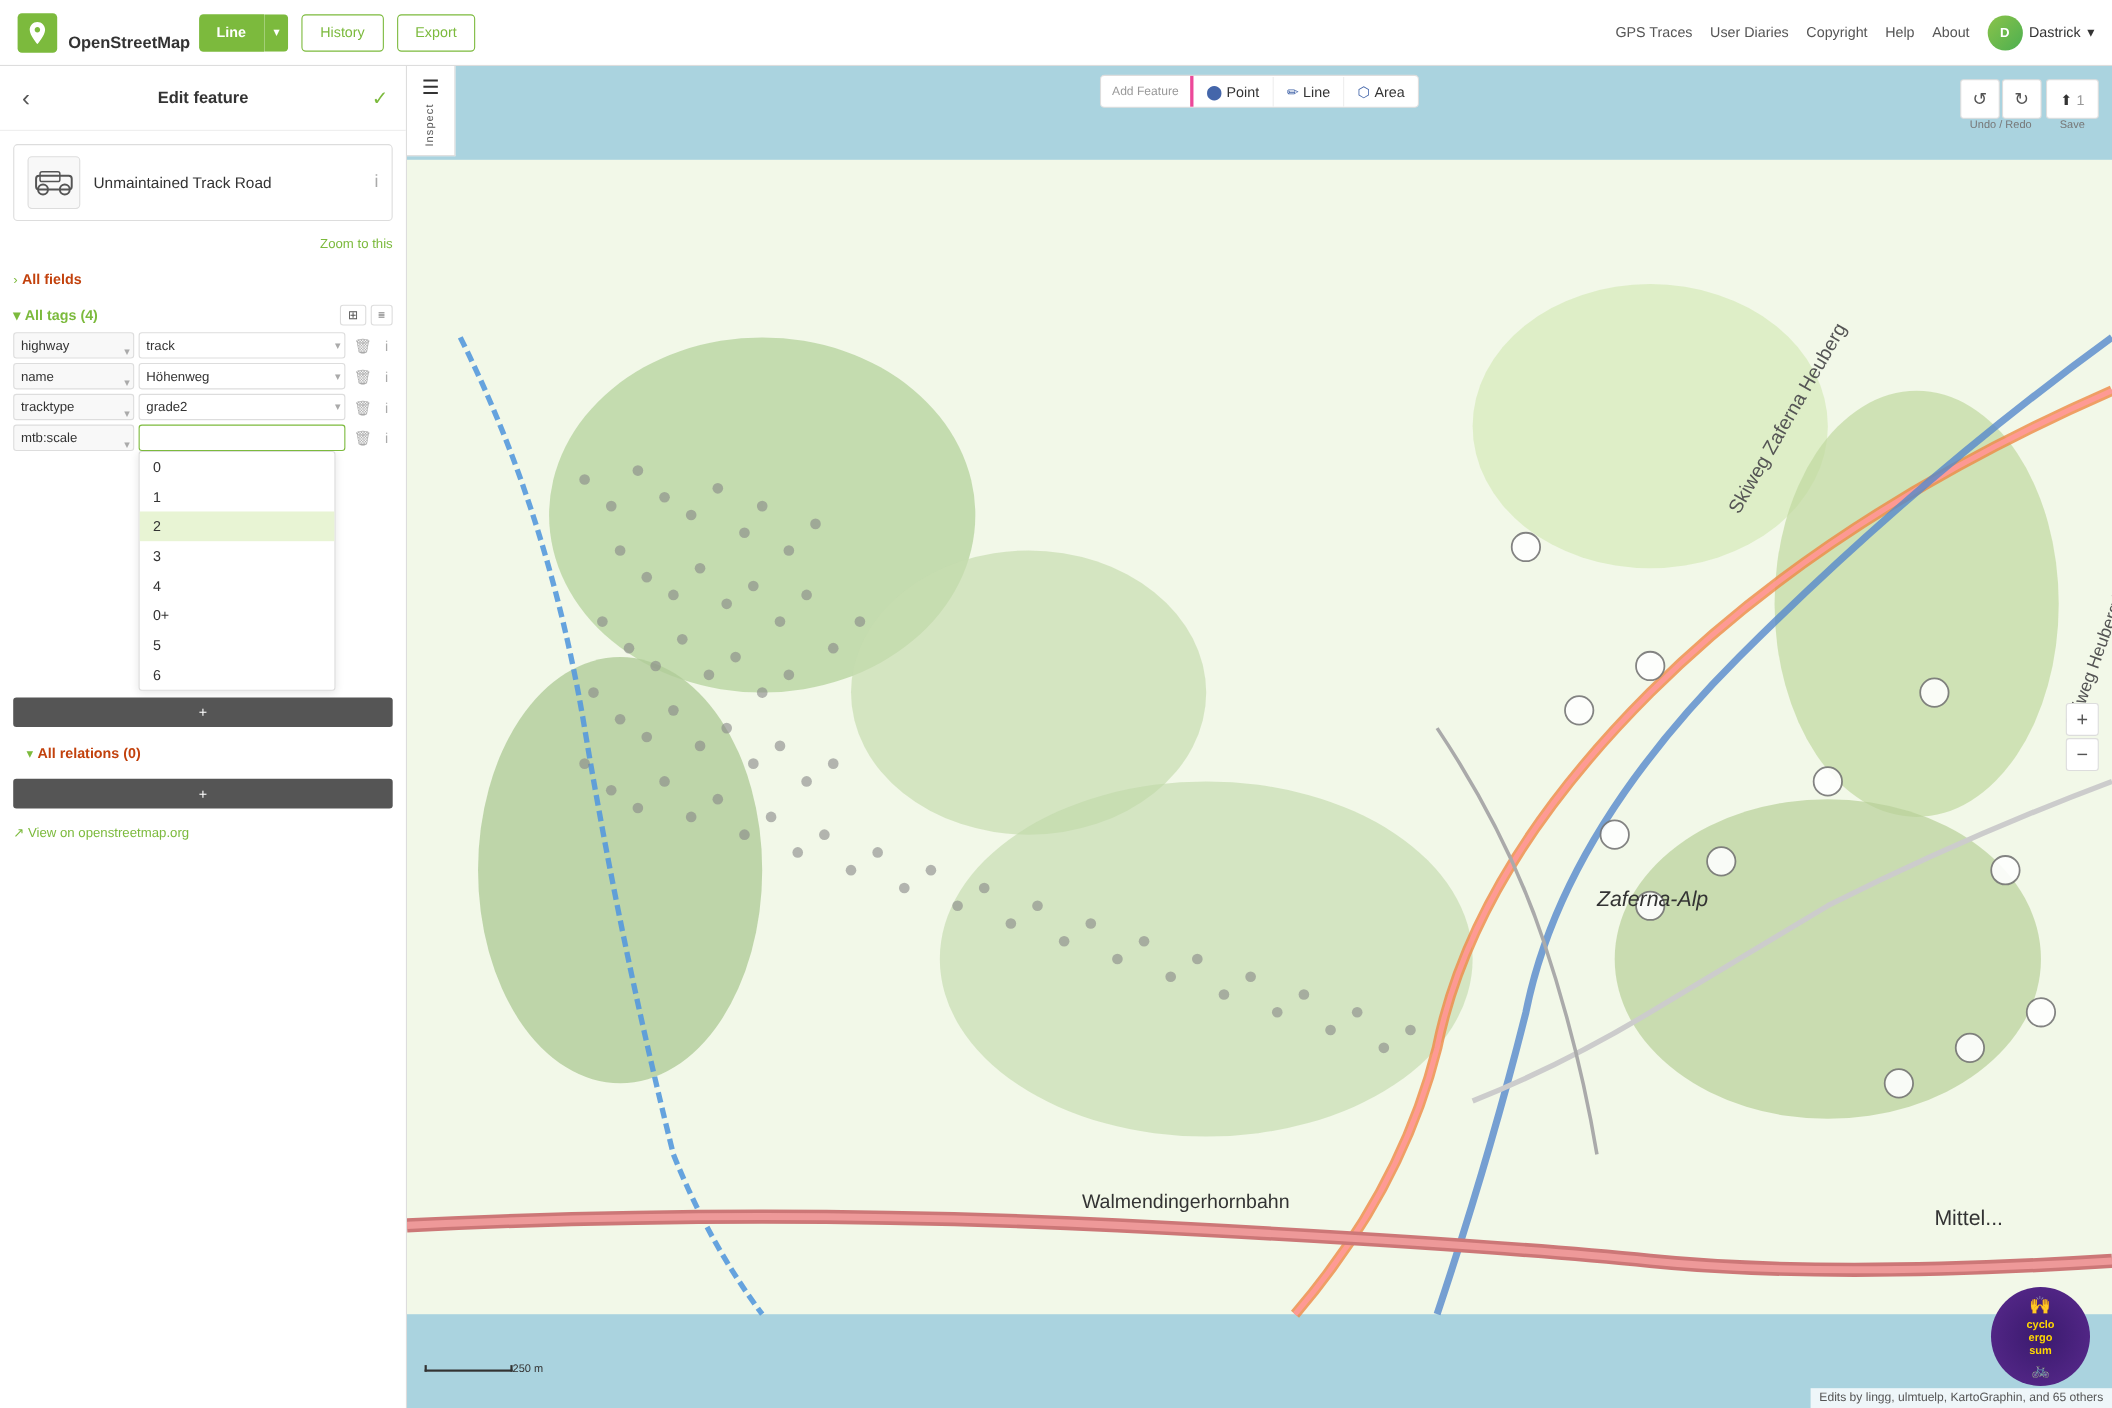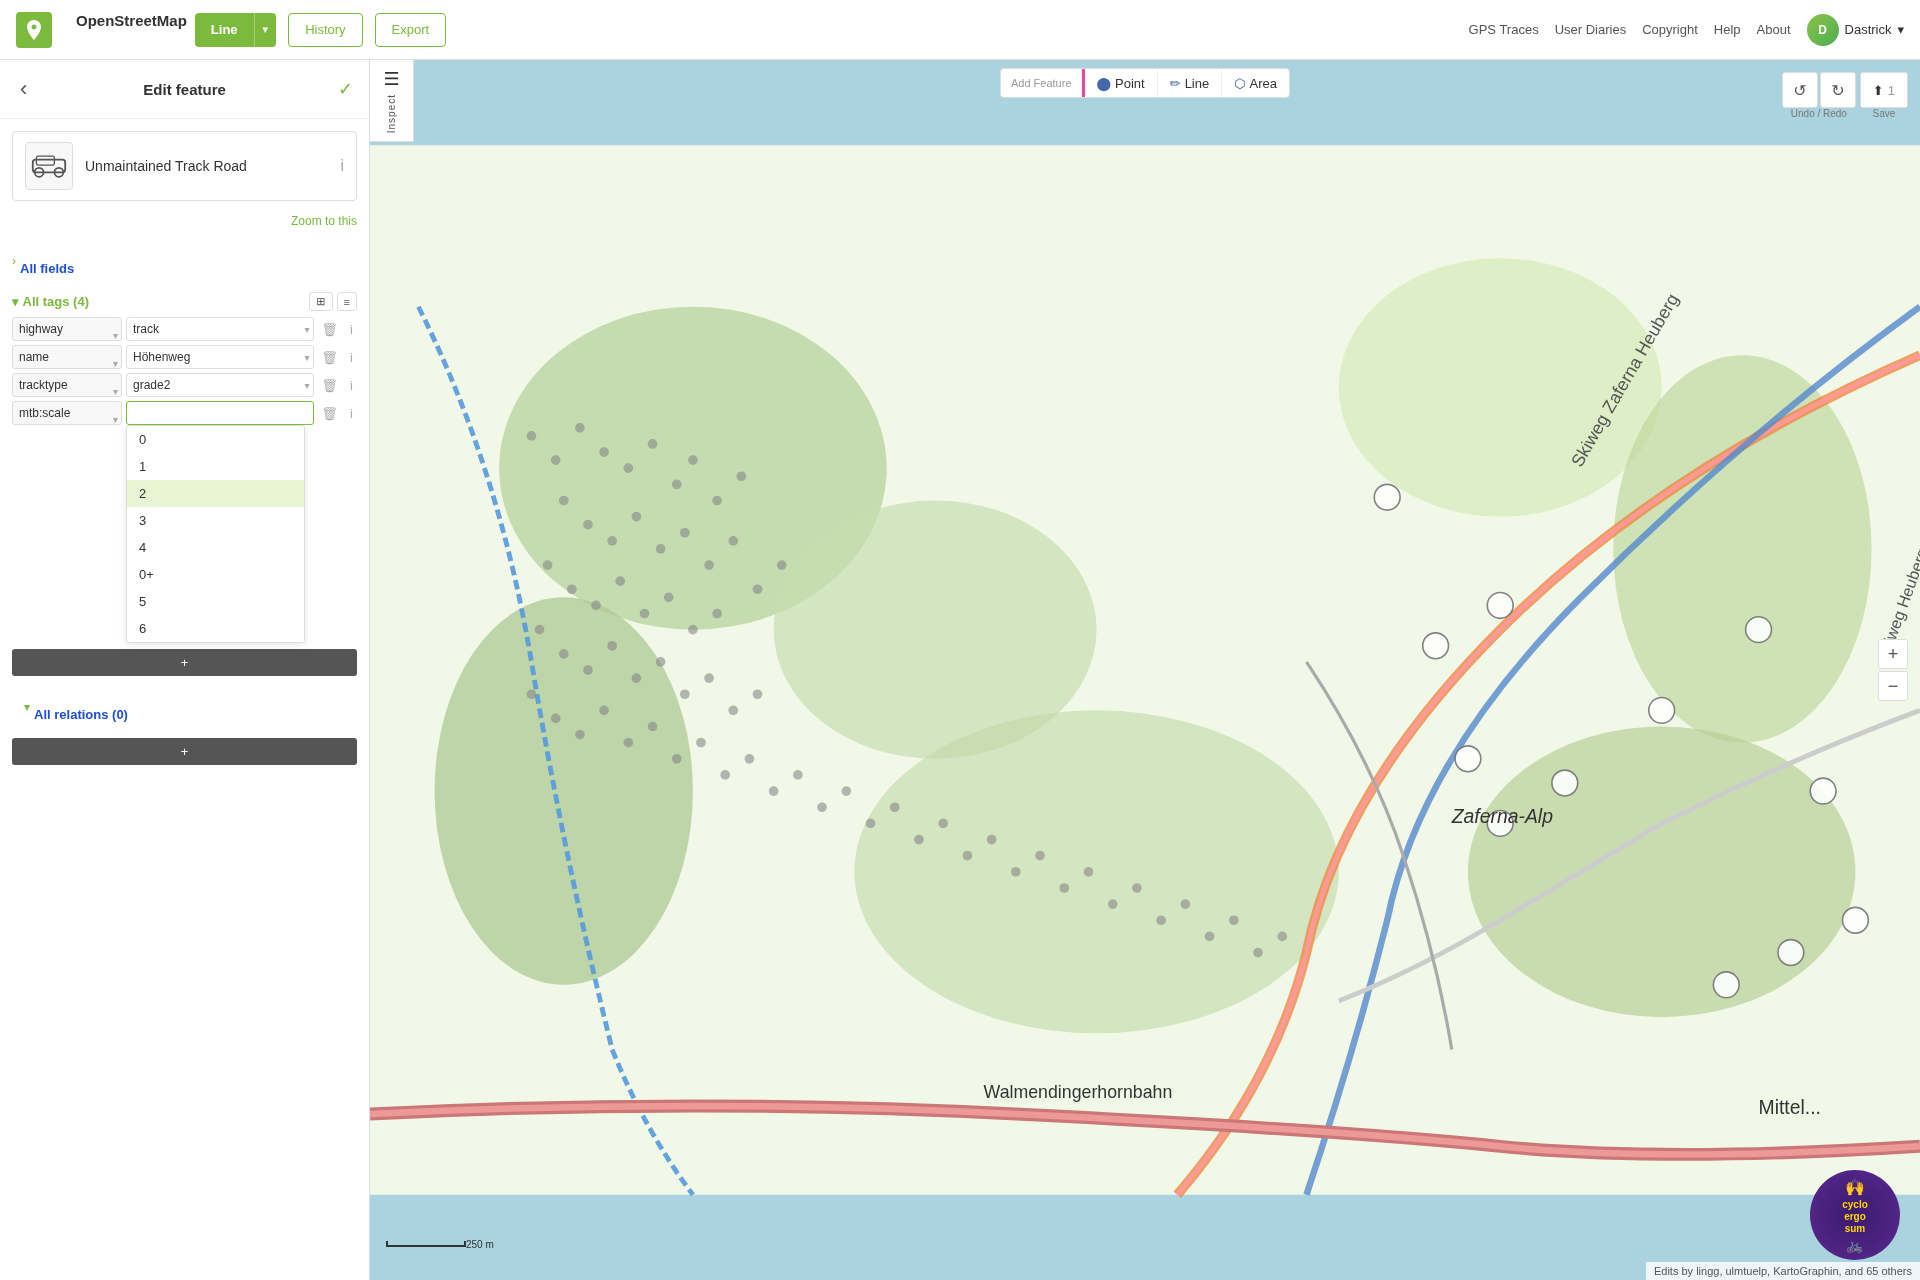--- a/index.html
+++ b/index.html
@@ -11,21 +11,21 @@
       background: #fff;
       border-bottom: 1px solid #ddd;
       display: flex;
       align-items: center;
       padding: 0 16px;
       justify-content: space-between;
       position: relative;
       z-index: 100;
     }
     .topnav-left { display: flex; align-items: center; gap: 8px; }
-    .osm-logo { display: flex; align-items: flex-start; gap: 24px; font-size: 15px; font-weight: bold; color: #333; }
+    .osm-logo { display: flex; align-items: flex-end; gap: 10px; font-size: 15px; font-weight: bold; color: #333; }
     .osm-logo-icon { width: 36px; height: 36px; background: #7cba3d; border-radius: 4px; display: flex; align-items: center; justify-content: center; }
     .edit-btn-group { display: flex; align-items: center; height: 34px; }
     .edit-btn { background: #7cba3d; color: #fff; border: none; padding: 0 16px; height: 34px; font-size: 13px; font-weight: 600; cursor: pointer; border-radius: 4px 0 0 4px; }
     .edit-dropdown { background: #7cba3d; color: #fff; border: none; border-left: 1px solid rgba(255,255,255,0.3); padding: 0 8px; height: 34px; cursor: pointer; border-radius: 0 4px 4px 0; font-size: 11px; }
     .history-btn { background: #fff; color: #7cba3d; border: 1px solid #7cba3d; padding: 0 16px; height: 34px; font-size: 13px; cursor: pointer; border-radius: 4px; margin-left: 4px; }
     .export-btn { background: #fff; color: #7cba3d; border: 1px solid #7cba3d; padding: 0 16px; height: 34px; font-size: 13px; cursor: pointer; border-radius: 4px; margin-left: 4px; }
     .topnav-right { display: flex; align-items: center; gap: 16px; }
     .topnav-right a { color: #555; text-decoration: none; font-size: 13px; }
     .user-avatar { width: 32px; height: 32px; border-radius: 50%; background: #ccc; overflow: hidden; }
     .user-btn { display: flex; align-items: center; gap: 6px; cursor: pointer; color: #333; font-size: 13px; }
@@ -45,21 +45,21 @@
     .feature-card { margin: 12px; border: 1px solid #ddd; border-radius: 4px; display: flex; align-items: center; padding: 10px 12px; gap: 12px; }
     .feature-icon { width: 48px; height: 48px; border: 1px solid #ddd; border-radius: 4px; display: flex; align-items: center; justify-content: center; background: #f8f8f8; }
     .feature-name { font-size: 14px; color: #333; flex: 1; }
     .feature-info-btn { background: none; border: none; cursor: pointer; color: #aaa; font-size: 16px; }
     .zoom-link { text-align: right; padding: 0 12px 8px; }
     .zoom-link a { color: #7cba3d; font-size: 12px; text-decoration: none; }
 
     
     .section-header { padding: 10px 12px; display: flex; align-items: center; gap: 4px; cursor: pointer; }
     .section-header .arrow { color: #7cba3d; font-size: 12px; }
-    .section-label { color: #1d4ed8; font-size: 13px; font-weight: 600; margin-top: 15px; }
+    .section-label { color: #c2410c; font-size: 13px; font-weight: 600; }
 
     
     .tags-section { padding: 0 12px; }
     .tags-header { display: flex; align-items: center; justify-content: space-between; padding: 6px 0; }
     .tags-label { color: #7cba3d; font-size: 13px; font-weight: 600; cursor: pointer; display: flex; align-items: center; gap: 4px; }
     .tags-actions { display: flex; gap: 4px; }
     .tags-action-btn { background: none; border: 1px solid #ddd; padding: 2px 6px; border-radius: 3px; cursor: pointer; font-size: 11px; color: #555; }
 
     .tag-row { display: flex; align-items: center; gap: 4px; margin-bottom: 4px; }
     .tag-key-select { width: 110px; padding: 4px 6px; border: 1px solid #ddd; border-radius: 3px; font-size: 12px; background: #f8f8f8; color: #333; appearance: none; -webkit-appearance: none; cursor: pointer; }
@@ -280,20 +280,26 @@
     <div class="relations-section">
       <div class="section-header">
         <span class="arrow">▾</span>
         <span class="section-label">All relations (0)</span>
       </div>
       <button class="add-relation-btn">
         <span>+</span>
       </button>
     </div>
 
+    <div class="view-link">
+      <a href="#">
+        <span>↗</span>
+        <span>View on openstreetmap.org</span>
+      </a>
+    </div>
   </div>
 
   <div class="map-container">
     
     <svg width="100%" height="100%" viewBox="0 0 960 650" xmlns="http://www.w3.org/2000/svg">
 
       <rect width="960" height="650" fill="#f2f8e8"></rect>
 
       <ellipse cx="200" cy="200" rx="120" ry="100" fill="#b8d4a0" opacity="0.8"></ellipse>
       <ellipse cx="350" cy="300" rx="100" ry="80" fill="#c8ddb0" opacity="0.7"></ellipse>

